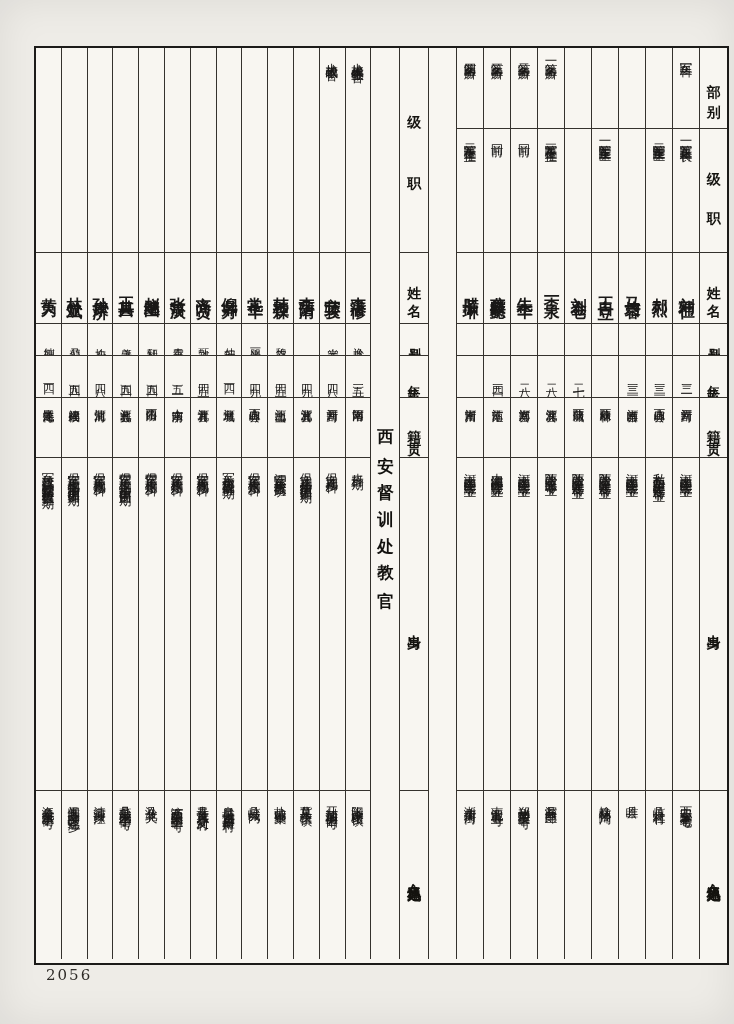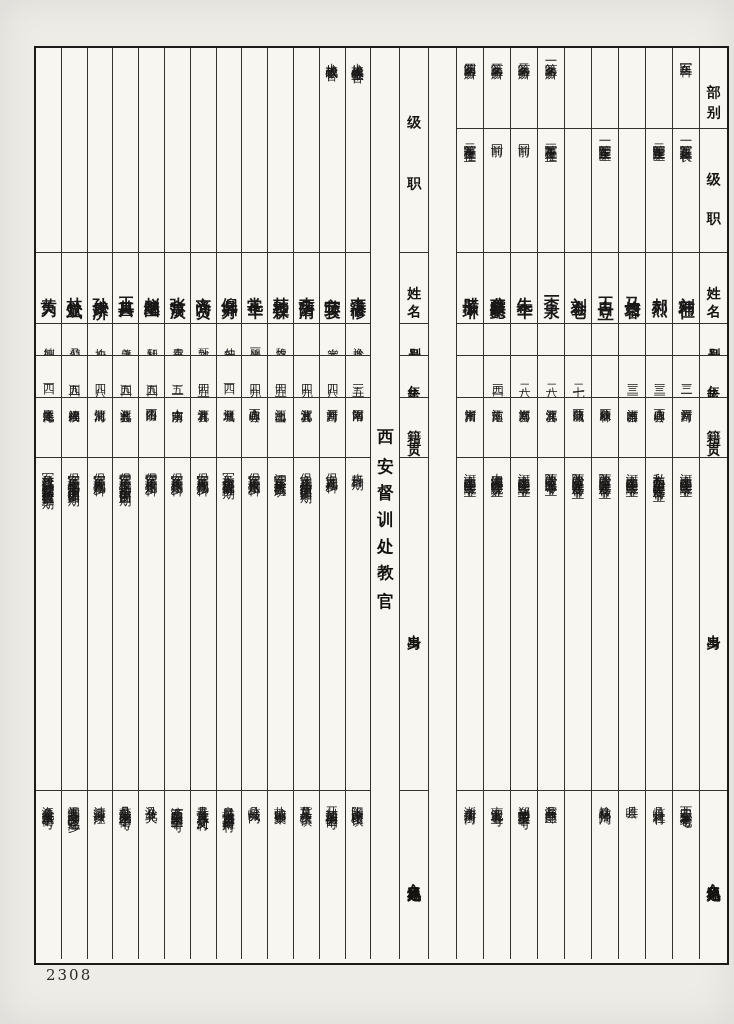--- a/index.html
+++ b/index.html
@@ -666,14 +666,14 @@
           <span class="vtext">黑龙江海伦</span>
         </div>
         <div class="cell c-background" style="height: 333px;">
           <span class="vtext">军校武汉分校一期骑科军校骑教班二期</span>
         </div>
         <div class="cell c-address" style="height: 169px;">
           <span class="vtext">海伦县东大街甲一号</span>
         </div>
       </div>
     </div>
-  <div class="page-number">2308</div>
+  <div class="page-number">2056</div>
 </div>
 
 </body></html>

